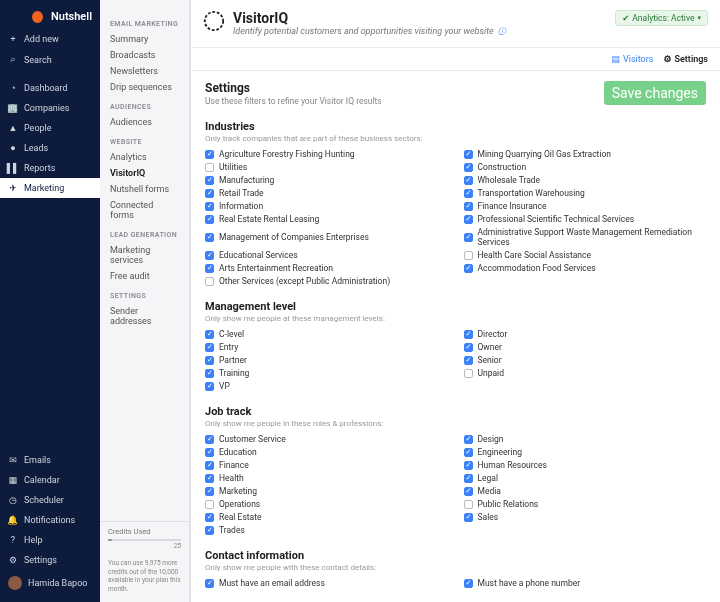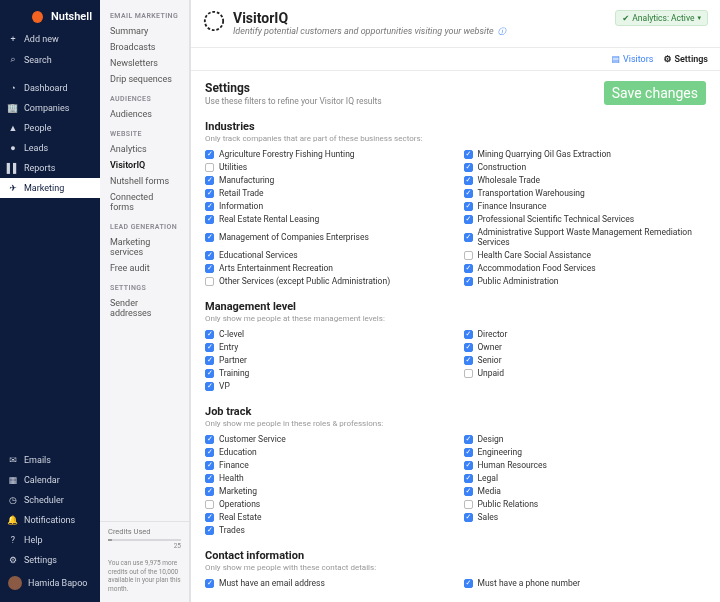--- a/index.html
+++ b/index.html
@@ -11,21 +11,21 @@
   .brand { display: flex; align-items: center; gap: 8px; padding: 4px 8px 6px; font-weight: 600; font-size: 11px; margin-left: 24px; }
   .brand-icon { width: 12px; height: 12px; border-radius: 50%; background: #f26322; }
   .sb-item { display: flex; align-items: center; gap: 6px; padding: 5px 8px; font-size: 9px; color: #d0d5e0; cursor: pointer; }
   .sb-item .icon { width: 10px; display: inline-flex; justify-content: center; font-size: 9px; }
   .sb-item.active { background: #fff; color: #0d1b3c; }
   .sb-spacer { flex: 1; }
   .user { display: flex; align-items: center; gap: 6px; padding: 6px 8px; font-size: 9px; color: #d0d5e0; }
   .avatar { width: 14px; height: 14px; border-radius: 50%; background: #8a5a44; }
 
   
-  .midbar { width: 90px; background: #f5f5f7; border-right: 1px solid #e2e2e6; padding: 4px 0 4px; display: flex; flex-direction: column; }
+  .midbar { width: 90px; background: #f5f5f7; border-right: 1px solid #e2e2e6; padding: 12px 0 4px; display: flex; flex-direction: column; }
   .mb-heading { font-size: 7px; letter-spacing: .4px; color: #8a8a92; padding: 8px 10px 3px; font-weight: 600; }
   .mb-item { font-size: 9px; color: #555; padding: 3px 10px; cursor: pointer; }
   .mb-item.active { color: #111; font-weight: 600; }
   .credits { border-top: 1px solid #e2e2e6; padding: 5px 8px; }
   .credits-label { font-size: 7.5px; color: #777; }
   .credits-bar { height: 2px; background: #d8d8dc; margin: 3px 0 1px; position: relative; }
   .credits-bar::after { content:""; position:absolute; left:0; top:0; height:2px; width:5%; background:#999; }
   .credits-max { font-size: 6.5px; text-align: right; color:#888; }
   .credits-note { font-size: 6.5px; color: #888; line-height: 1.3; margin-top: 9px; }
 
@@ -276,24 +276,20 @@
               <span>Arts Entertainment Recreation</span>
             </div>
             <div class="chk">
               <span class="box"></span>
               <span>Accommodation Food Services</span>
             </div>
             <div class="chk">
               <span class="box unchecked"></span>
               <span>Other Services (except Public Administration)</span>
             </div>
-            <div class="chk">
-              <span class="box"></span>
-              <span>Public Administration</span>
-            </div>
           </div>
       </div>
 
       <div class="panel">
         <h3>Management level</h3>
         <div class="hint">Only show me people at these management levels:</div>
         <div class="grid" id="grid-management">
             <div class="chk">
               <span class="box"></span>
               <span>C-level</span>

